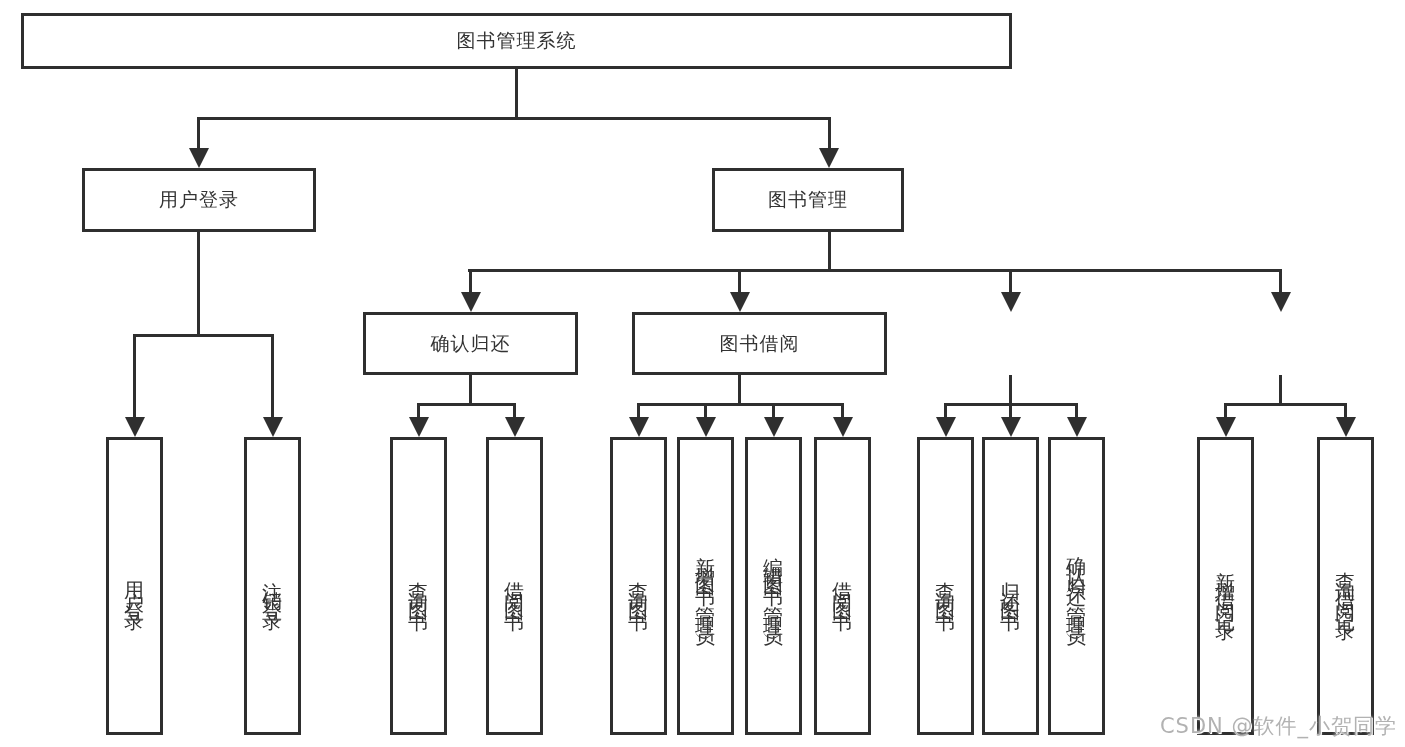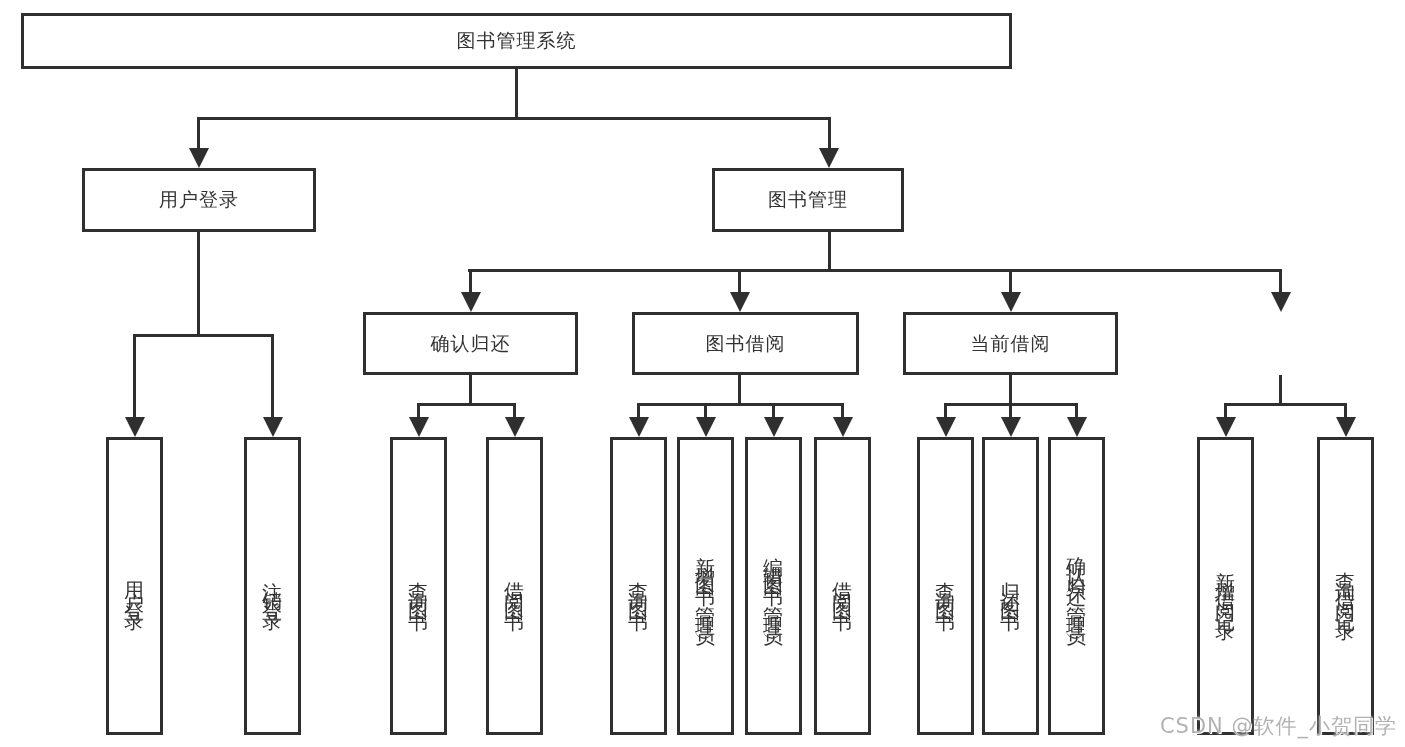--- a/index.html
+++ b/index.html
@@ -75,25 +75,22 @@
   <div class="line" style="left:738px;top:269px;width:3px;height:25px"></div>
   <div class="arrow" style="left:730px;top:292px"></div>
   <div class="line" style="left:1009px;top:269px;width:3px;height:25px"></div>
   <div class="arrow" style="left:1001px;top:292px"></div>
   <div class="line" style="left:1279px;top:269px;width:3px;height:25px"></div>
   <div class="arrow" style="left:1271px;top:292px"></div>
 
   <div class="node h" style="left:363px;top:312px;width:215px;height:63px">
     <span>确认归还</span>
   </div>
-  <div class="node h" style="left:632px;top:312px;width:227px;height:63px">
+  <div class="node h" style="left:632px;top:312px;width:255px;height:63px">
     <span>图书借阅</span>
-  </div>
-  <div class="node h" style="left:903px;top:312px;width:215px;height:63px">
-    <span>当前借阅</span>
   </div>
 
   <div class="line" style="left:469px;top:375px;width:3px;height:30px"></div>
   <div class="line" style="left:738px;top:375px;width:3px;height:30px"></div>
   <div class="line" style="left:1009px;top:375px;width:3px;height:30px"></div>
   <div class="line" style="left:1279px;top:375px;width:3px;height:30px"></div>
 
   <div class="line" style="left:417px;top:403px;width:99px;height:3px"></div>
   <div class="line" style="left:637px;top:403px;width:207px;height:3px"></div>
   <div class="line" style="left:944px;top:403px;width:133px;height:3px"></div>

